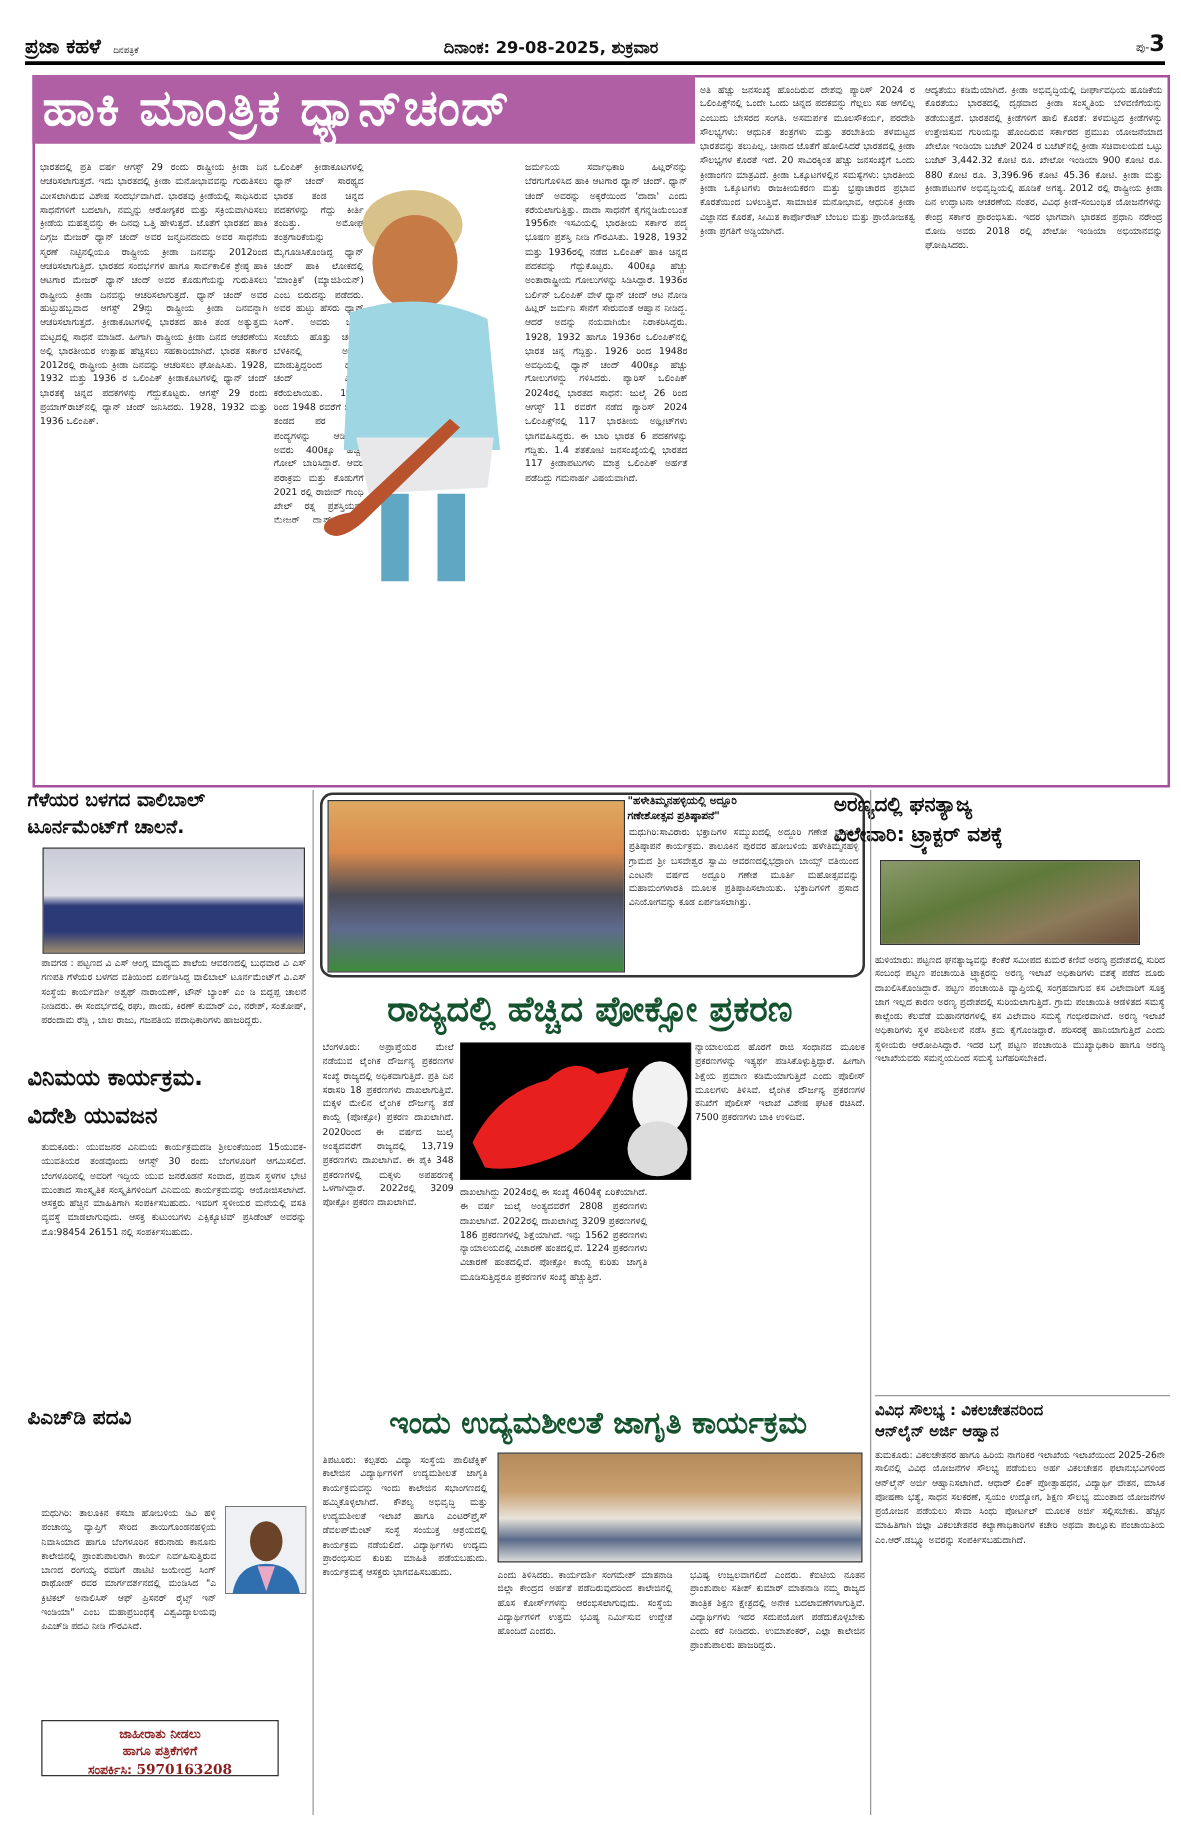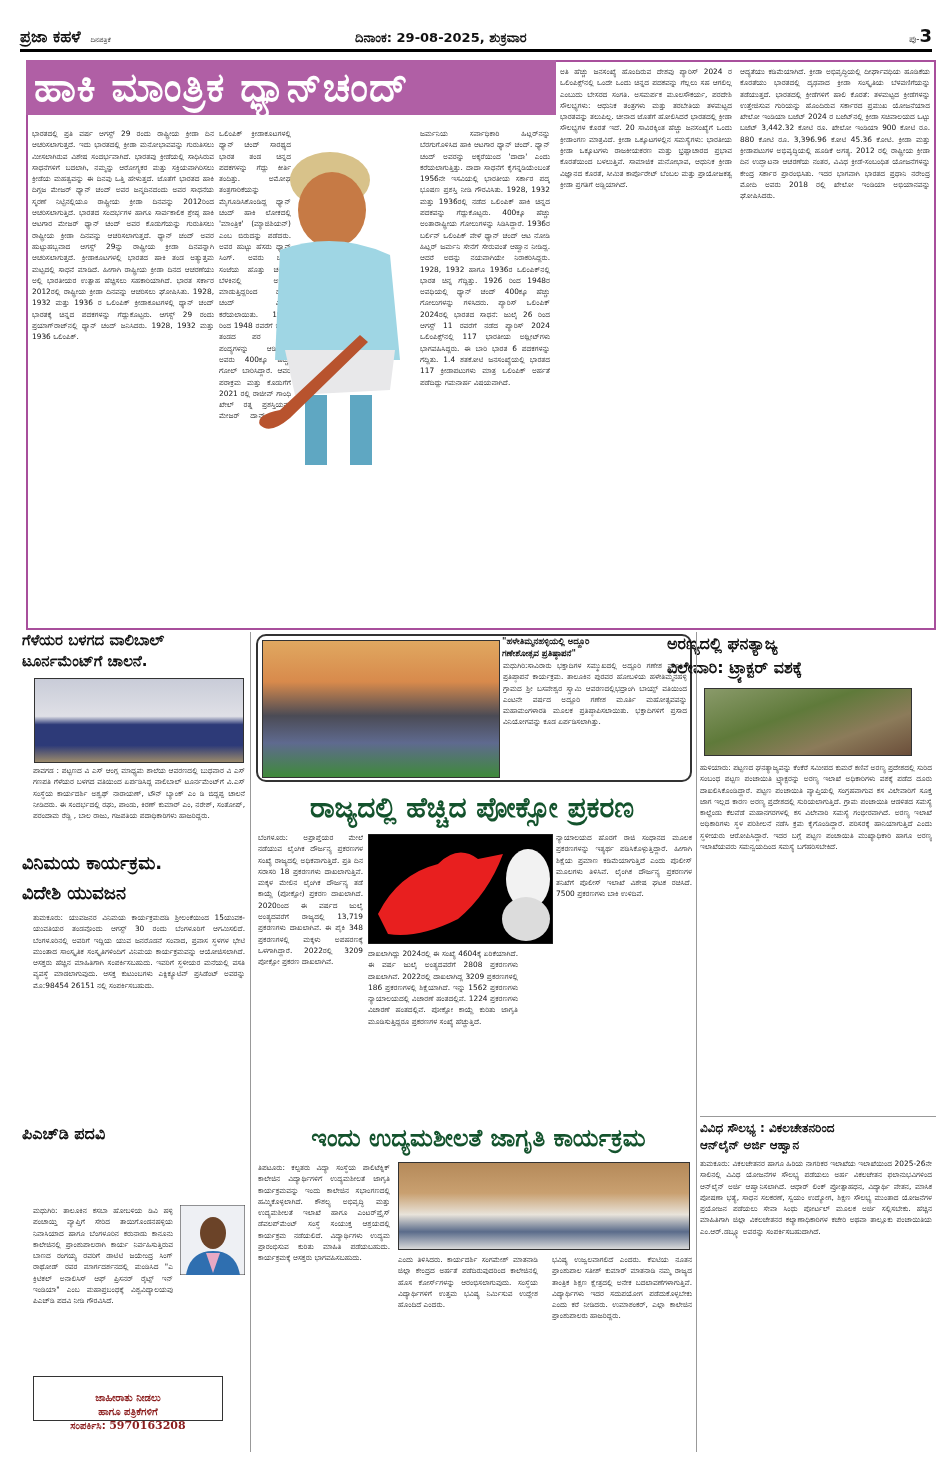--- a/index.html
+++ b/index.html
@@ -12,21 +12,21 @@
   .mast-right { font-size: 9px; }
   .mast-right b { font-size: 18px; }
   .lead-box { left: 26px; top: 60px; width: 910px; height: 570px; border: 2px solid #a84f9c; }
   .lead-title { left: 26px; top: 60px; width: 530px; height: 55px; background: #b05fa5; color: #fff; font-weight: bold; font-size: 40px; line-height: 55px; padding-left: 8px; letter-spacing: 1px; }
   .col-text { font-size: 7.4px; line-height: 11.3px; text-align: justify; color: #111; overflow: hidden; }
   .hockey-fig { left: 250px; top: 140px; width: 175px; height: 345px; }
   .story-head { font-weight: bold; font-size: 16px; text-align: left; line-height: 24px; }
   .red-head { color: #14532d; font-weight: bold; text-align: center; }
   .photo { background: linear-gradient(135deg,#8a7b6a,#c9b79f 40%,#6b7f5a 70%,#a59a8a); border: 1px solid #333; }
   .rounded-box { border: 2px solid #333; border-radius: 10px; }
-  .ad-box { left: 33px; top: 1376px; width: 190px; height: 45px; border: 1.5px solid #333; text-align: center; color: #8b1d1d; font-weight: bold; font-size: 10px; line-height: 14px; padding-top: 14px; }
+  .ad-box { left: 33px; top: 1376px; width: 190px; height: 45px; border: 1.5px solid #333; text-align: center; color: #8b1d1d; font-weight: bold; font-size: 10px; line-height: 14px; padding-top: 4px; }
   .ad-box .phone { font-family: "DejaVu Serif", serif; font-size: 11px; }
   .vrule { width: 1px; background: #999; }
   .hrule { height: 1px; background: #999; }
 </style>
 </head>
 <body>
 
 <div class="abs masthead">
   <div class="mast-left">
     <span>ಪ್ರಜಾ ಕಹಳೆ</span><small>ದಿನಪತ್ರಿಕೆ</small>

